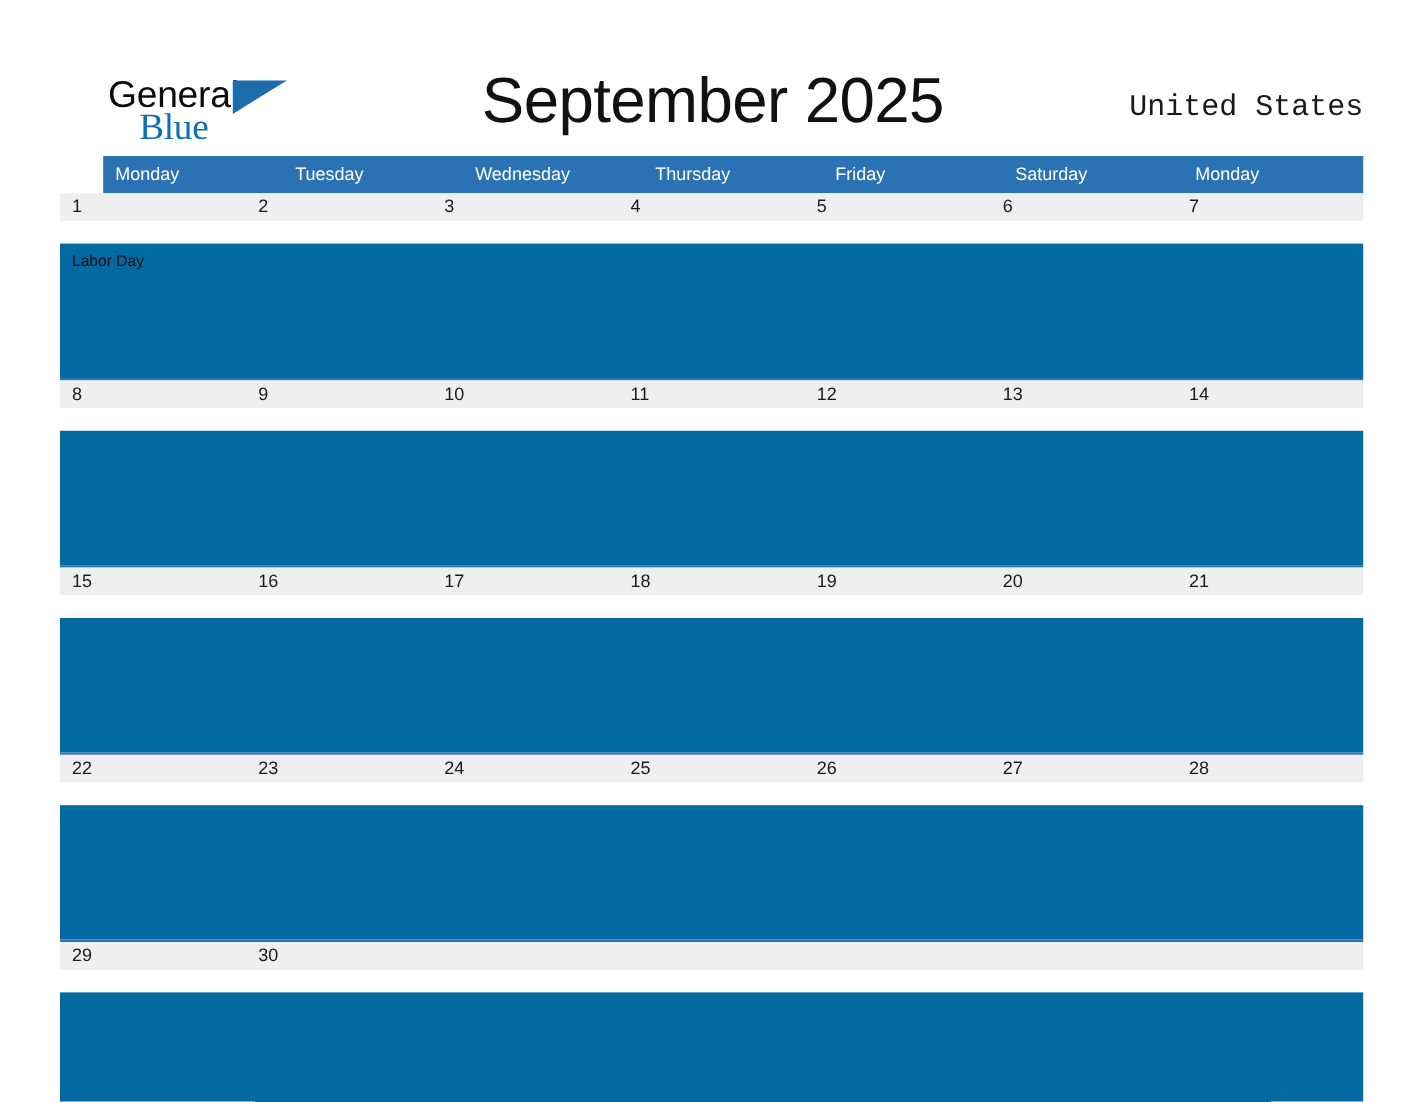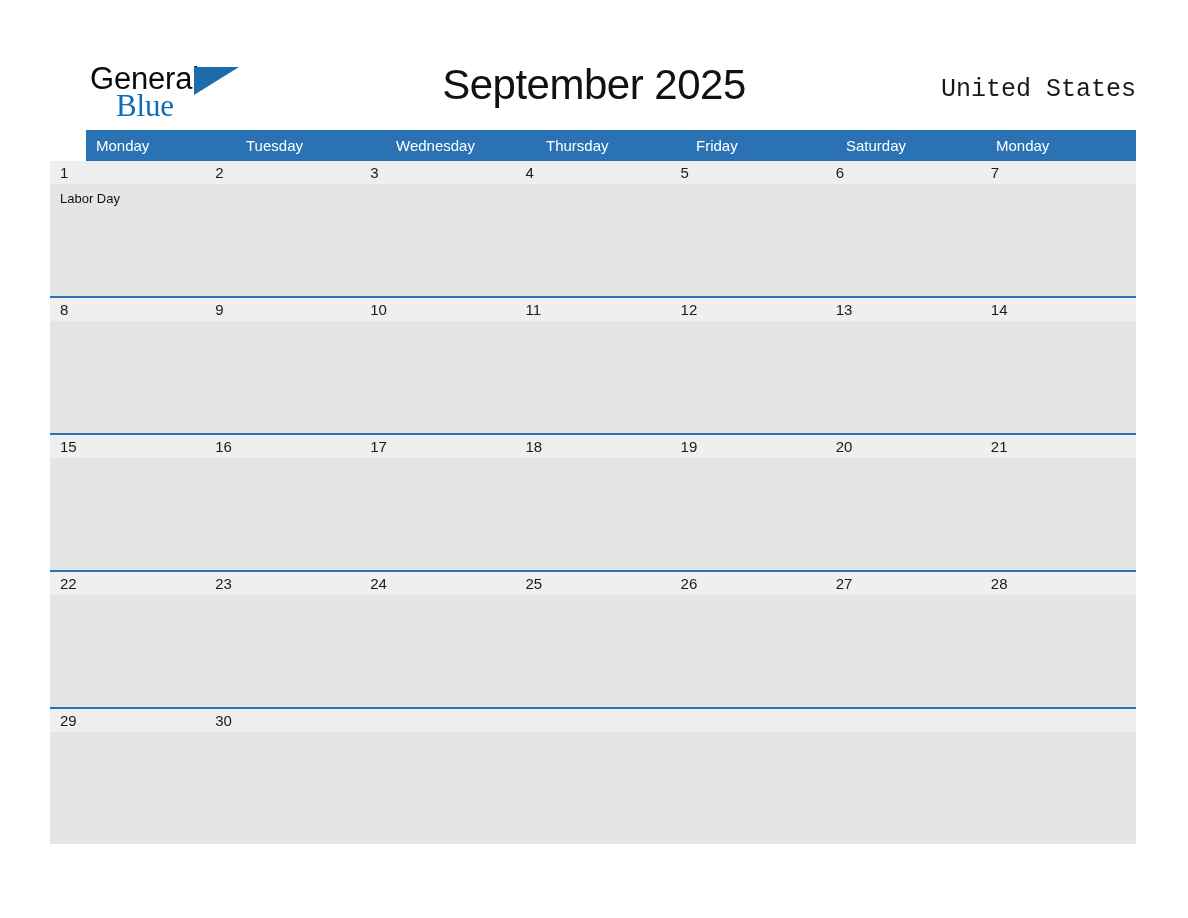--- a/index.html
+++ b/index.html
@@ -60,21 +60,21 @@
     letter-spacing: -0.2px;
     font-family: Liberation Serif, serif;
   }
 
   .cal-title {
     position: absolute;
     left: 0;
     right: 0;
     top: 55px;
     text-align: center;
-    font-size: 42px;
+    font-size: 53px;
     line-height: 60px;
     color: #111111;
     font-weight: normal;
     letter-spacing: -0.5px;
   }
 
   .cal-country {
     position: absolute;
     right: 52px;
     top: 75px;
@@ -129,22 +129,23 @@
     padding: 2px 0 0 10px;
     color: #1a1a1a;
     font-size: 15px;
     line-height: 20px;
     white-space: nowrap;
   }
   .daynum-cell.empty { color: transparent; }
 
   .event-strip {
     display: flex;
-    background: #e5e5e5;
+    background: #0369a1;
     height: 112px;
+    margin-top: 19px;
   }
   .event-cell {
     flex: 1 1 0;
     box-sizing: border-box;
     padding: 6px 6px 0 10px;
     overflow: hidden;
   }
   .event-item {
     color: #111111;
     font-size: 13px;

